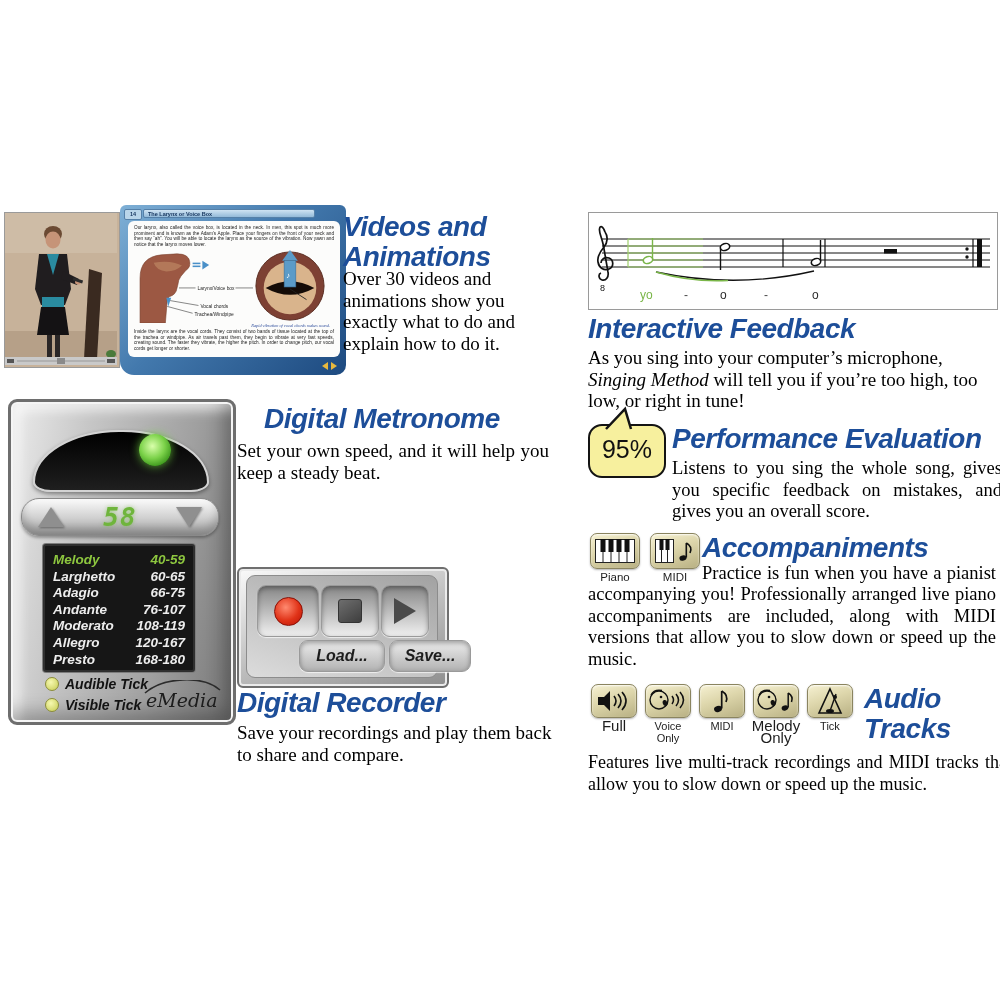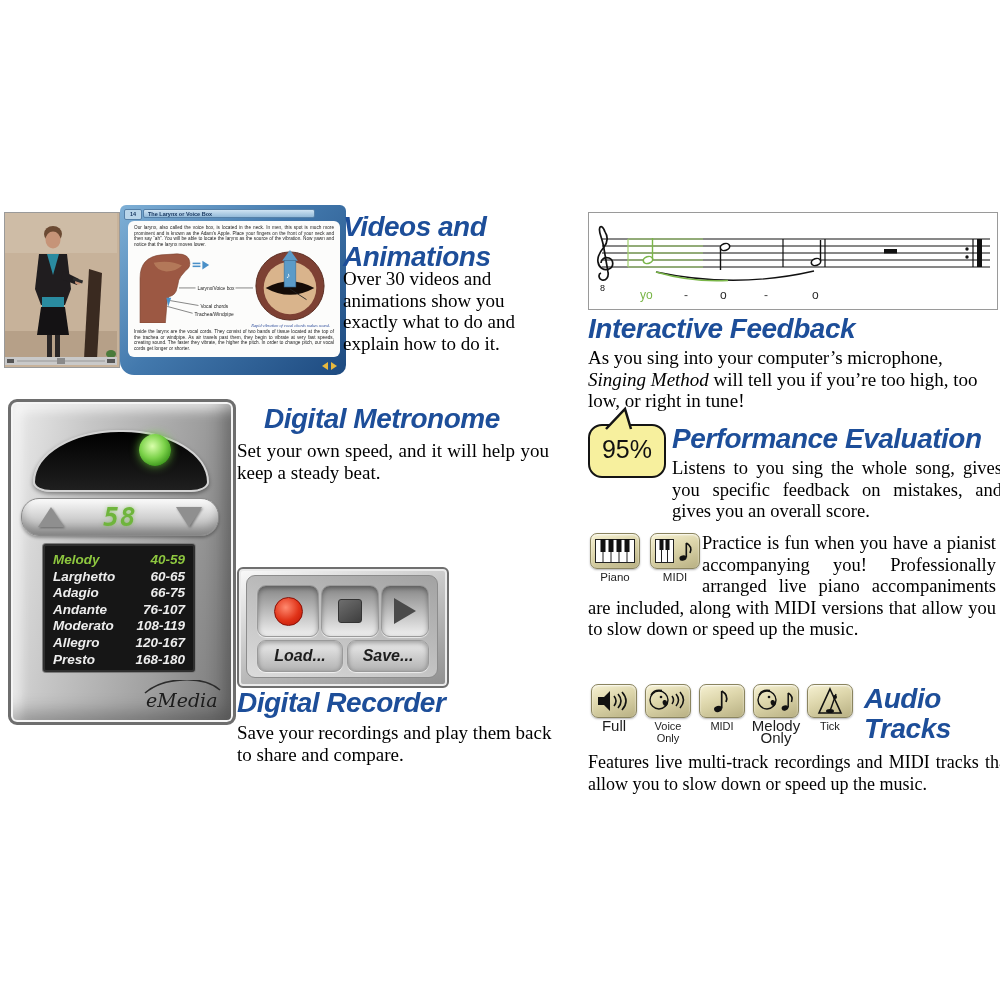--- a/index.html
+++ b/index.html
@@ -72,21 +72,21 @@
   .rec-record{left:10px;top:9px;width:60px;height:50px;}
   .rec-stop{left:74px;top:9px;width:56px;height:50px;}
   .rec-play{left:134px;top:9px;width:46px;height:50px;}
   .dot-record{width:27px;height:27px;border-radius:50%;border:1px solid #8a0f05;
        background:radial-gradient(circle at 40% 35%,#ff8a70,#e03318 55%,#b61205);}
   .sq-stop{width:22px;height:22px;border-radius:3px;border:1px solid #333;
        background:linear-gradient(145deg,#6e6e6e,#3e3e3e);}
   .tri-play{width:0;height:0;border-top:13px solid transparent;border-bottom:13px solid transparent;
        border-left:22px solid #4a4a4a;}
   .rec-btn{font:bold italic 16px "Liberation Sans",sans-serif;color:#1d1d1d;
-       background:linear-gradient(#ededed,#b2b2b2);}
+       background:linear-gradient(#ededed,#b2b2b2);margin-left:42px;}
   .rec-load{left:10px;top:64px;width:84px;height:30px;}
   .rec-save{left:100px;top:64px;width:80px;height:30px;}
 
   
   .staff-box{left:588px;top:212px;}
   .bubble{left:588px;top:424px;width:74px;height:50px;background:#f7f09e;border:2.5px solid #141414;
        border-radius:14px;text-align:center;font:25px/47px "Liberation Sans",sans-serif;color:#111;}
   .bubble-tail{left:600px;top:406px;z-index:3;}
 
   
@@ -220,20 +220,30 @@
           <span>108-119</span>
         </div>
       <div class="met-row">
           <span>Allegro</span>
           <span>120-167</span>
         </div>
       <div class="met-row">
           <span>Presto</span>
           <span>168-180</span>
         </div>
+    </div>
+    <div class="abs met-leds">
+      <div class="led-row">
+        <span class="led"></span>
+        <span>Audible Tick</span>
+      </div>
+      <div class="led-row">
+        <span class="led"></span>
+        <span>Visible Tick</span>
+      </div>
     </div>
     <div class="abs met-logo">
       <svg width="82" height="34" viewBox="0 0 82 34">
         <path d="M4,13 C 22,-3 62,-5 79,10" stroke="#2b2b2b" stroke-width="1.6" fill="none"></path>
         <text x="5" y="27" font-family="DejaVu Serif,serif" font-style="italic" font-size="19" fill="#1c1c1c">eMedia</text>
       </svg>
     </div>
   </div>
 
   <div class="abs h1" style="left:237px;top:404px;margin-left:27px;">Digital Metronome</div>
@@ -360,20 +370,21 @@
             <rect x="4.5" y="0" width="4" height="11" fill="#111"></rect>
               <rect x="10.5" y="0" width="4" height="11" fill="#111"></rect>
             <ellipse cx="28" cy="19" rx="3.6" ry="2.7" fill="#111" transform="rotate(-15 28 19)"></ellipse>
             <line x1="31.3" y1="18.5" x2="31.3" y2="4" stroke="#111" stroke-width="1.6"></line>
             <path d="M31.3,4 C35,6 37,9.5 35,14" stroke="#111" stroke-width="1.6" fill="none"></path>
           </svg>
         </div>
         <div>MIDI</div>
       </div>
     </div>
+    <div class="h1">Accompaniments</div>
     <div class="body just" style="font-size:18.5px;">Practice is fun when you have a pianist accompanying you! Professionally arranged live piano accompaniments are included, along with MIDI versions that allow you to slow down or speed up the music.</div>
   </div>
 
   <div class="abs audio-wrap">
     <div class="audio-icons">
       <div class="icol" style="width:52px;font-size:15px;">
         <div class="bicon" style="width:44px;height:32px;">
           <svg width="36" height="26" viewBox="0 0 36 26">
             <polygon points="2,9 8,9 14,3 14,23 8,17 2,17" fill="#111"></polygon>
             <g stroke="#111" stroke-width="1.6" fill="none">

